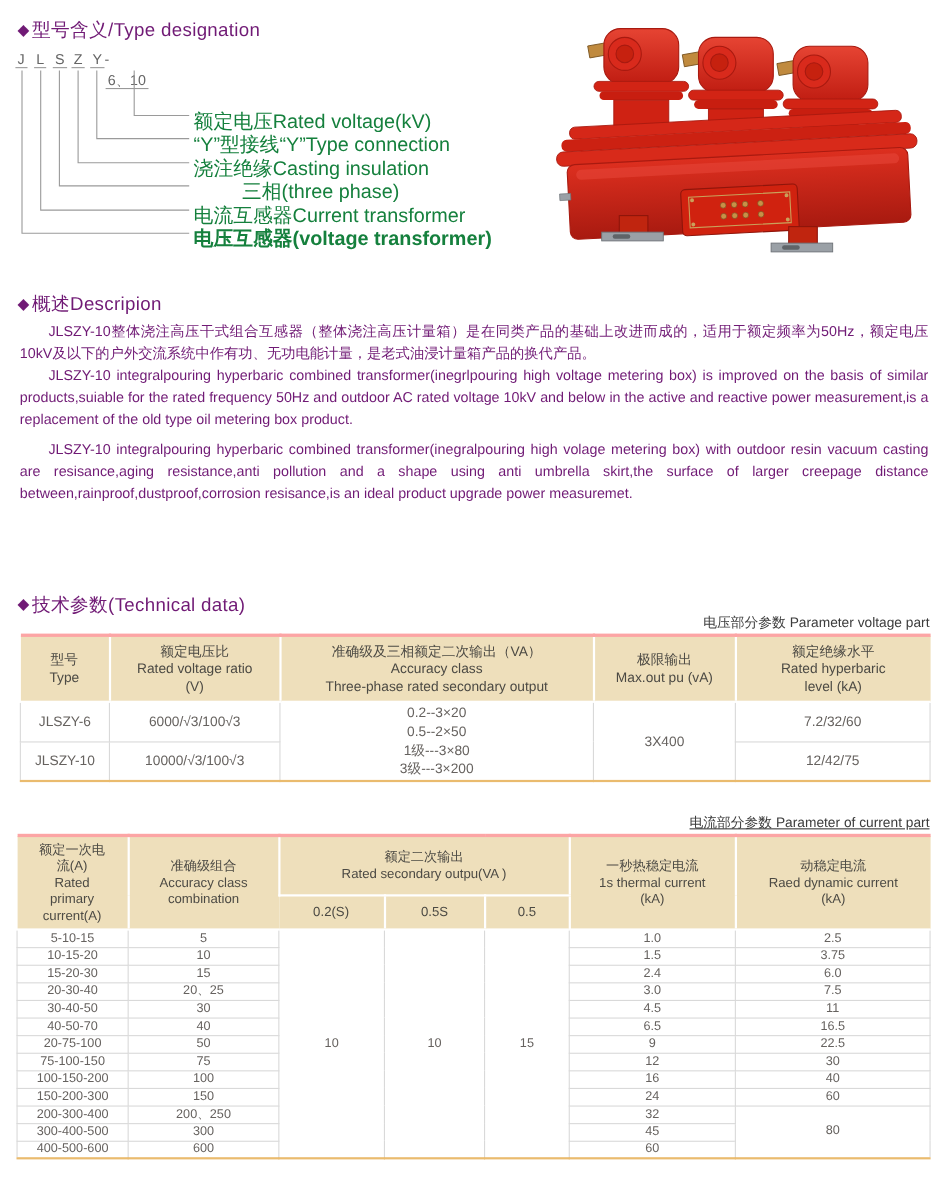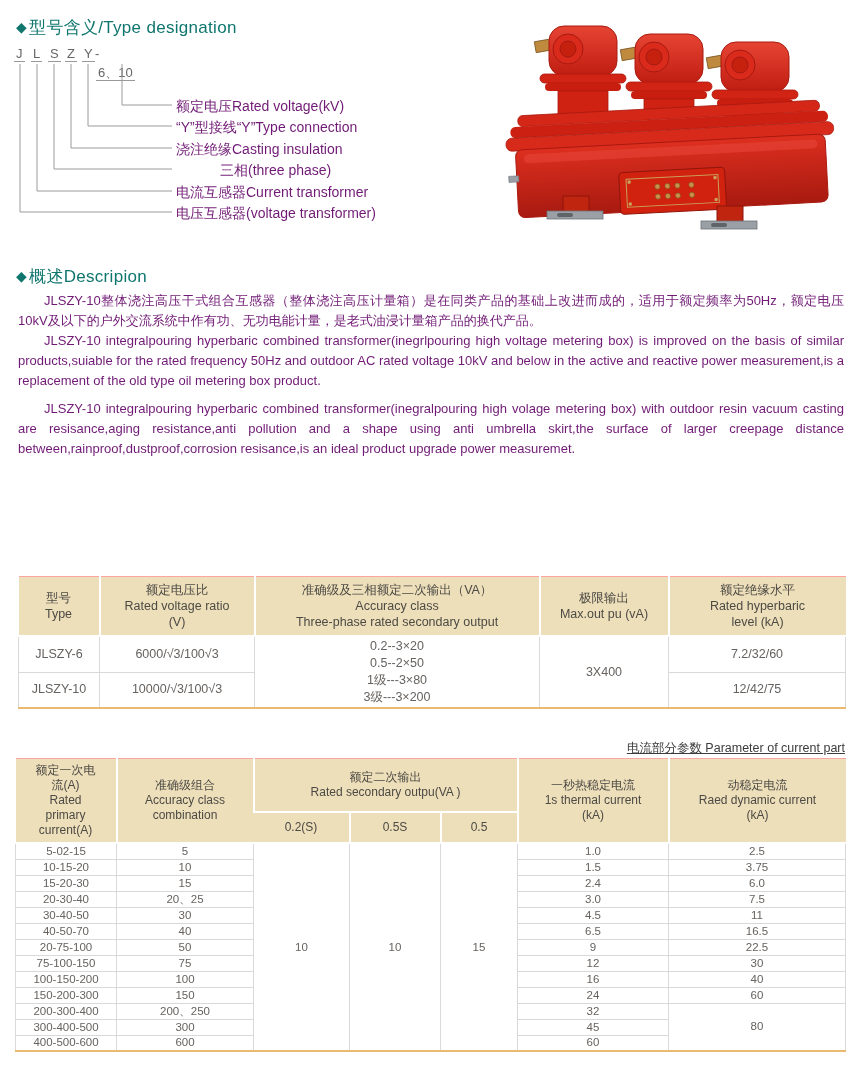--- a/index.html
+++ b/index.html
@@ -3,21 +3,21 @@
 <meta charset="utf-8">
 <style>
   * { margin:0; padding:0; box-sizing:border-box; }
   html,body { background:#ffffff; }
   #page {
     position:relative; width:862px; height:1085px; background:#ffffff;
     font-family:"Liberation Sans", sans-serif; overflow:hidden;
   }
 
   
-  .sec-title { position:absolute; left:16px; font-size:17px; color:#0f766e; white-space:nowrap; letter-spacing:0.3px; }
+  .sec-title { position:absolute; left:16px; font-size:17px; color:#701a75; white-space:nowrap; letter-spacing:0.3px; }
   .sec-title .diamond { font-size:14px; margin-right:2px; position:relative; top:-1px; }
   .t-type { top:16px; }
   .t-desc { top:265px; }
   .t-tech { top:538px; }
 
   
   .code-row { position:absolute; left:0; top:46px; height:16px; width:250px; }
   .code-row span {
     position:absolute; top:0; font-size:13px; color:#666; line-height:15px;
     border-bottom:1px solid #999; padding:0 2px; text-align:center;
@@ -26,43 +26,43 @@
   .code-row span:nth-child(2){ left:31px; }
   .code-row span:nth-child(3){ left:48px; }
   .code-row span:nth-child(4){ left:65px; }
   .code-row span:nth-child(5){ left:82px; }
   .code-row span:nth-child(6){ left:95px; border-bottom:none; padding:0; }
   .code-row span:nth-child(7){ left:96px;margin-top:19px; }
 
   .type-lines { position:absolute; left:0; top:0; }
 
   .type-labels { position:absolute; left:0; top:0; width:450px; height:230px; }
-  .type-labels div { position:absolute; left:176px; font-size:14px; color:#701a75; white-space:nowrap; }
+  .type-labels div { position:absolute; left:176px; font-size:18px; color:#15803d; white-space:nowrap; }
   .type-labels div:nth-child(1){ top:98px; }
   .type-labels div:nth-child(2){ top:119px; }
   .type-labels div:nth-child(3){ top:141px; }
   .type-labels div:nth-child(4){ top:162px;margin-left:44px; }
   .type-labels div:nth-child(5){ top:184px; }
-  .type-labels div:nth-child(6){ top:205px; }
+  .type-labels div:nth-child(6){ top:205px;font-weight:bold; }
 
   
   .product { position:absolute; left:503px; top:20px; width:334px; height:216px; }
 
   
   .desc { position:absolute; left:18px; top:291px; width:826px; }
   .desc p { font-size:13px; line-height:20px; color:#701a75; text-align:justify; text-indent:2em; }
   .desc p:nth-child(2){ margin-bottom:8px; }
 
   
   .tbl-cap { position:absolute; font-size:12.5px; color:#3c3c3c; text-align:right; white-space:nowrap; }
   .cap-voltage { left:18px; top:558px; width:827px; }
   .cap-current { left:15px; top:740px; width:830px;text-decoration:underline; }
 
   table.tbl { position:absolute; border-collapse:collapse; table-layout:fixed;
-    border-top:1px solid #fca5a5; border-bottom:2px solid #eabb6e; }
+    border-top:3px solid #fca5a5; border-bottom:2px solid #eabb6e; }
   .tbl th {
     background:#eedfbb; color:#4c4a44; font-weight:normal; font-size:12.5px;
     line-height:16px; white-space:pre-line; text-align:center; vertical-align:middle;
     border-left:2px solid #ffffff; border-bottom:2px solid #ffffff; padding:5px 2px;
   }
   .tbl th:first-child { border-left:none; }
   .tbl td {
     font-size:12.5px; color:#66625f; text-align:center; vertical-align:middle;
     border:1px solid #d9d9d9; white-space:pre-line; padding:1px 2px; background:#fff;
     line-height:17px;
@@ -186,21 +186,25 @@
 
   <div class="sec-title t-desc">
     <span class="diamond">◆</span><span>概述Descripion</span>
   </div>
   <div class="desc">
       <p>JLSZY-10整体浇注高压干式组合互感器（整体浇注高压计量箱）是在同类产品的基础上改进而成的，适用于额定频率为50Hz，额定电压10kV及以下的户外交流系统中作有功、无功电能计量，是老式油浸计量箱产品的换代产品。</p>
       <p>JLSZY-10 integralpouring hyperbaric combined transformer(inegrlpouring high voltage metering box) is improved on the basis of similar products,suiable for the rated frequency 50Hz and outdoor AC rated voltage 10kV and below in the active and reactive power measurement,is a replacement of the old type oil metering box product.</p>
       <p>JLSZY-10 integralpouring hyperbaric combined transformer(inegralpouring high volage metering box) with outdoor resin vacuum casting are resisance,aging resistance,anti pollution and a shape using anti umbrella skirt,the surface of larger creepage distance between,rainproof,dustproof,corrosion resisance,is an ideal product upgrade power measuremet.</p>
     </div>
 
-
+  <div class="sec-title t-tech">
+    <span class="diamond">◆</span><span>技术参数(Technical data)</span>
+  </div>
+
+  <div class="tbl-cap cap-voltage">电压部分参数 Parameter voltage part</div>
 
   <table class="tbl tbl-voltage">
     <colgroup>
       <col style="width:81px">
         <col style="width:155px">
         <col style="width:285px">
       <col style="width:129px">
         <col style="width:177px">
     </colgroup>
     <thead>
@@ -269,21 +273,21 @@
 (kA)</th>
         </tr>
         <tr>
           <th>0.2(S)</th>
           <th>0.5S</th>
           <th>0.5</th>
         </tr>
       </thead>
     <tbody>
         <tr>
-          <td>5-02-15</td>
+          <td>5-10-15</td>
           <td>5</td>
           <td rowspan="13">10</td>
           <td rowspan="13">10</td>
           <td rowspan="13">15</td>
           <td>1.0</td>
           <td>2.5</td>
         </tr>
         <tr>
           <td>10-15-20</td>
           <td>10</td>

